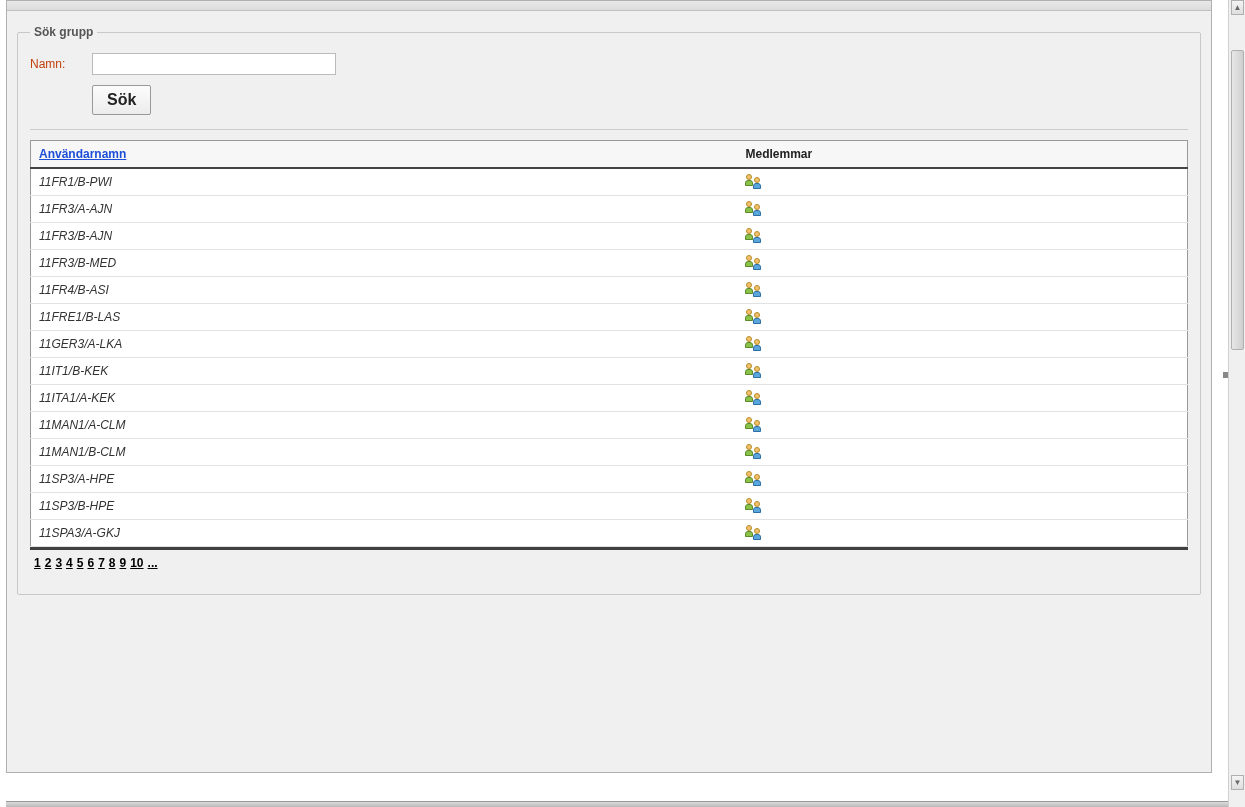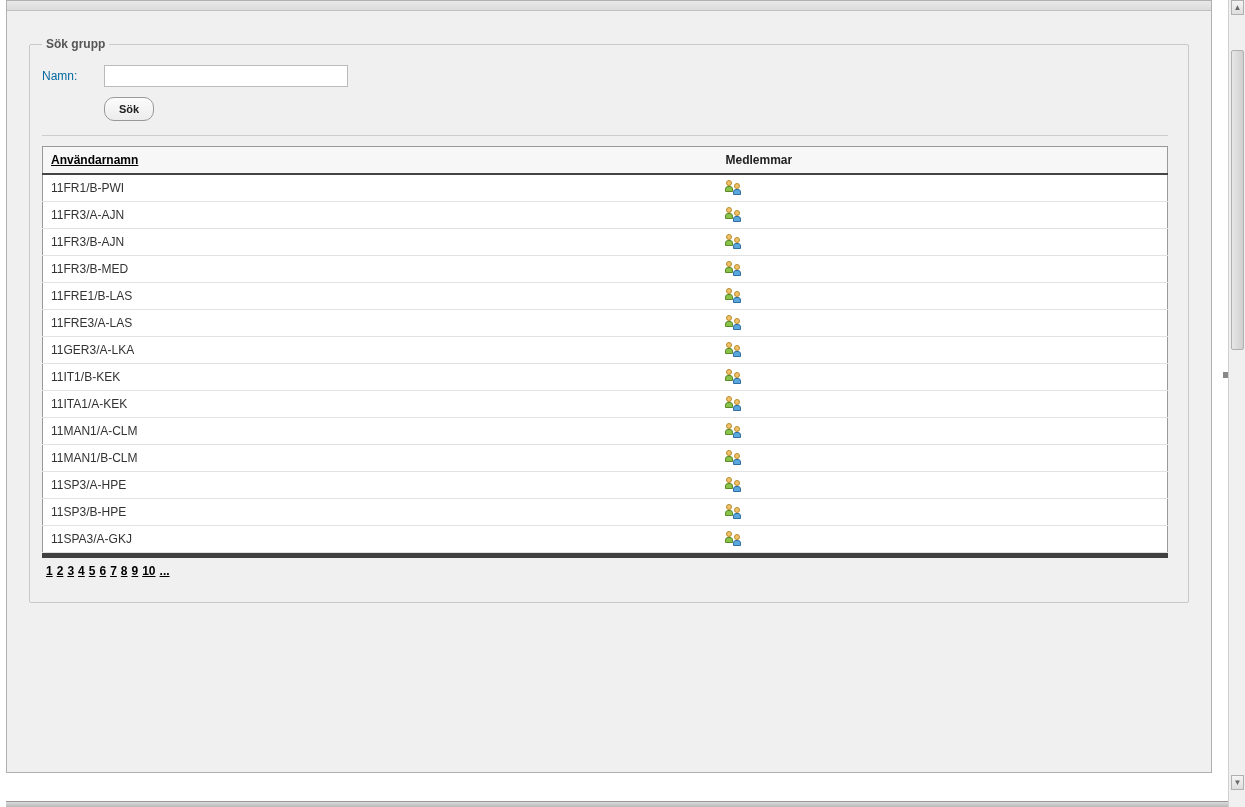--- a/index.html
+++ b/index.html
@@ -30,58 +30,58 @@
     height: 10px;
     background: linear-gradient(#e8e8e8, #dcdcdc);
     border-bottom: 1px solid #c0c0c0;
   }
   .content-area {
     padding: 14px 10px 10px 10px;
   }
   fieldset.search-group {
     border: 1px solid #c8c8c8;
     border-radius: 2px;
-    padding: 8px 20px 20px 12px;
-    margin: 12px;
+    padding: 8px 12px 20px 12px;
+    margin: 0;
     background: #f0f0f0;
   }
   fieldset.search-group legend {
     font-weight: bold;
     color: #555;
     padding: 0 4px;
     font-size: 12px;
   }
   .form-row {
     display: flex;
     align-items: center;
     margin-top: 6px;
   }
   .form-label {
     width: 62px;
-    color: #0369a1;
+    color: #c2410c;
     font-size: 12px;
   }
   .text-input {
     width: 244px;
     height: 22px;
     border: 1px solid #bbb;
     padding: 2px 4px;
     background: #fff;
   }
   .btn-row {
     margin-top: 10px;
     margin-left: 62px;
   }
   .btn {
     padding: 5px 14px;
     background: linear-gradient(#fcfcfc, #ececec);
     border: 1px solid #999;
-    border-radius: 10px;
-    font-weight: bold;
-    font-size: 11px;
+    border-radius: 2px;
+    font-weight: bold;
+    font-size: 16px;
     cursor: pointer;
     color: #222;
   }
   .divider {
     border: none;
     border-top: 1px solid #ccc;
     margin: 14px 0 10px 0;
   }
   .data-table {
     width: 100%;
@@ -93,48 +93,49 @@
   .data-table thead th {
     text-align: left;
     border-bottom: 2px solid #444;
     padding: 6px 8px;
     font-weight: bold;
     color: #222;
     background: #f7f7f7;
   }
   .data-table thead th.sort a {
     text-decoration: underline;
-    color: #000000;
+    color: #1d4ed8;
   }
   .data-table tbody td {
     border-bottom: 1px solid #e2e2e2;
     padding: 5px 8px;
     color: #333;
     height: 27px;
+    font-style: italic;
   }
   .col-members { width: 450px; }
   .members-icon {
     display: inline-block;
     width: 18px;
     height: 16px;
     position: relative;
     vertical-align: middle;
     cursor: pointer;
   }
   .members-icon .p {
     position: absolute;
     border-radius: 50%;
   }
   .members-icon .h1 { width:6px; height:6px; background:#f2c16a; border:1px solid #b78b2a; left:0; top:0; }
   .members-icon .b1 { width:8px; height:6px; background:#8bc34a; border:1px solid #5a8a2a; border-radius:3px 3px 0 0; left:-1px; top:6px; }
   .members-icon .h2 { width:6px; height:6px; background:#f2c16a; border:1px solid #b78b2a; left:8px; top:3px; }
   .members-icon .b2 { width:8px; height:6px; background:#5aa7dd; border:1px solid #2d6fa3; border-radius:3px 3px 0 0; left:7px; top:9px; }
   .pager {
     padding: 6px 4px 4px 4px;
-    border-top: 5px solid #404040;
+    border-top: 3px solid #404040;
   }
   .pager a, .pager span.current, .pager span.dots {
     display: inline-block;
     margin-right: 4px;
     color: #000;
     font-weight: bold;
     text-decoration: underline;
     font-size: 12px;
   }
   .pager span.current {
@@ -228,25 +229,25 @@
               </tr>
               <tr>
                 <td>11FR3/B-AJN</td>
                 <td class="col-members"><span class="members-icon"><span class="p h1"></span><span class="p b1"></span><span class="p h2"></span><span class="p b2"></span></span></td>
               </tr>
               <tr>
                 <td>11FR3/B-MED</td>
                 <td class="col-members"><span class="members-icon"><span class="p h1"></span><span class="p b1"></span><span class="p h2"></span><span class="p b2"></span></span></td>
               </tr>
               <tr>
+                <td>11FR4/B-ASI</td>
+                <td class="col-members"><span class="members-icon"><span class="p h1"></span><span class="p b1"></span><span class="p h2"></span><span class="p b2"></span></span></td>
+              </tr>
+              <tr>
                 <td>11FRE1/B-LAS</td>
-                <td class="col-members"><span class="members-icon"><span class="p h1"></span><span class="p b1"></span><span class="p h2"></span><span class="p b2"></span></span></td>
-              </tr>
-              <tr>
-                <td>11FRE3/A-LAS</td>
                 <td class="col-members"><span class="members-icon"><span class="p h1"></span><span class="p b1"></span><span class="p h2"></span><span class="p b2"></span></span></td>
               </tr>
               <tr>
                 <td>11GER3/A-LKA</td>
                 <td class="col-members"><span class="members-icon"><span class="p h1"></span><span class="p b1"></span><span class="p h2"></span><span class="p b2"></span></span></td>
               </tr>
               <tr>
                 <td>11IT1/B-KEK</td>
                 <td class="col-members"><span class="members-icon"><span class="p h1"></span><span class="p b1"></span><span class="p h2"></span><span class="p b2"></span></span></td>
               </tr>

